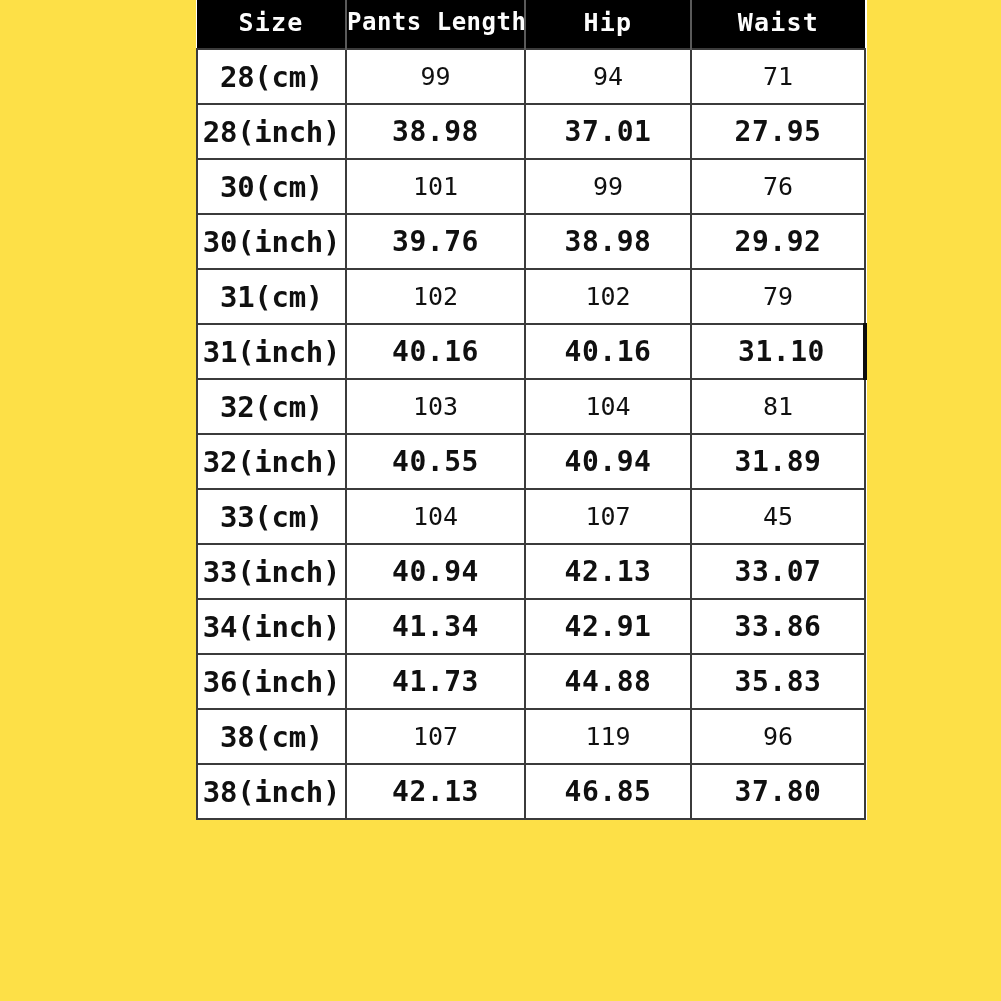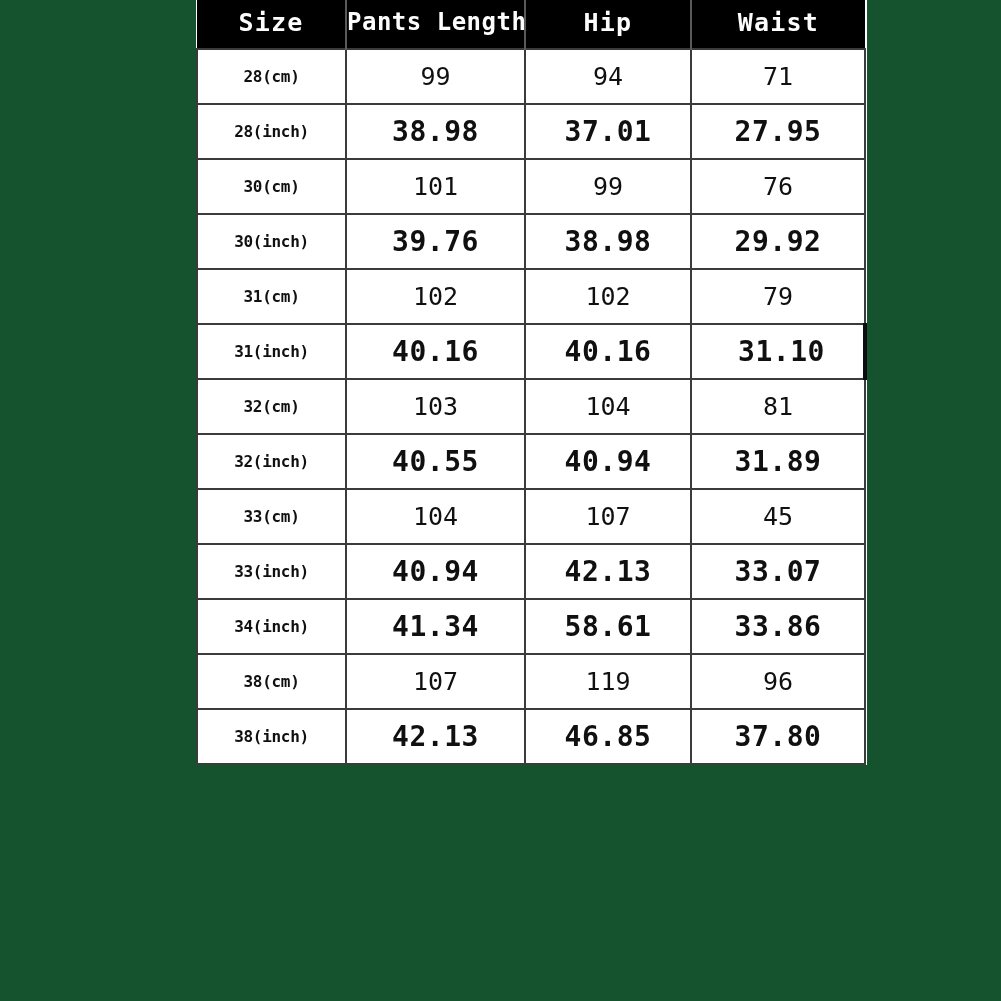--- a/index.html
+++ b/index.html
@@ -13,21 +13,21 @@
     height: 1001px;
     overflow: hidden;
     font-family: "DejaVu Sans Mono", "Liberation Mono", monospace;
     -webkit-font-smoothing: antialiased;
   }
 
   #canvas {
     position: relative;
     width: 1001px;
     height: 1001px;
-    background: #14532d;
+    background: #fde047;
     overflow: hidden;
   }
 
   
   #size-table-wrap {
     position: absolute;
     left: 196px;
     top: -4px;
     width: 668px;
   }
@@ -80,21 +80,21 @@
     color: #101010;
     border: 2px solid #3b3b3b;
     white-space: nowrap;
     overflow: hidden;
     background: #ffffff;
   }
 
   
   tbody tr.data-row td.cell-size {
     font-weight: 700;
-    font-size: 16px;
+    font-size: 29px;
     letter-spacing: -0.3px;
   }
 
   
   tbody tr.unit-cm td.cell-value {
     font-weight: 400;
     font-size: 25px;
     margin-left: 48px;
   }
 
@@ -188,22 +188,28 @@
           </tr>
           <tr class="data-row unit-inch">
             <td class="cell-size">33(inch)</td>
             <td class="cell-value">40.94</td>
             <td class="cell-value">42.13</td>
             <td class="cell-value">33.07</td>
           </tr>
           <tr class="data-row unit-inch">
             <td class="cell-size">34(inch)</td>
             <td class="cell-value">41.34</td>
-            <td class="cell-value">58.61</td>
+            <td class="cell-value">42.91</td>
             <td class="cell-value">33.86</td>
+          </tr>
+          <tr class="data-row unit-inch">
+            <td class="cell-size">36(inch)</td>
+            <td class="cell-value">41.73</td>
+            <td class="cell-value">44.88</td>
+            <td class="cell-value">35.83</td>
           </tr>
           <tr class="data-row unit-cm">
             <td class="cell-size">38(cm)</td>
             <td class="cell-value">107</td>
             <td class="cell-value">119</td>
             <td class="cell-value">96</td>
           </tr>
           <tr class="data-row unit-inch">
             <td class="cell-size">38(inch)</td>
             <td class="cell-value">42.13</td>

